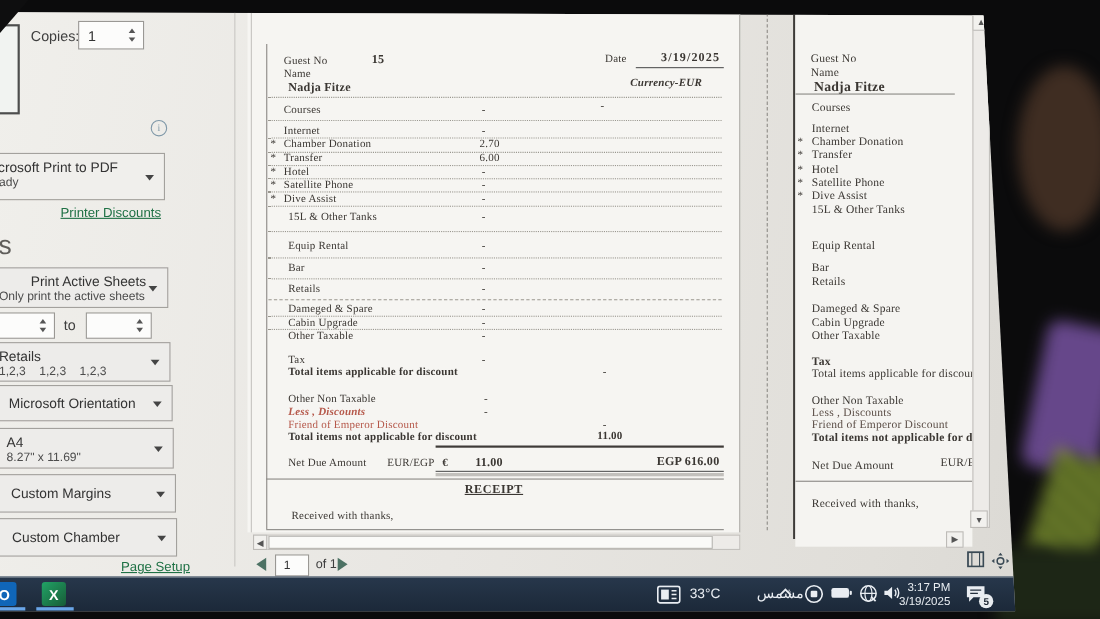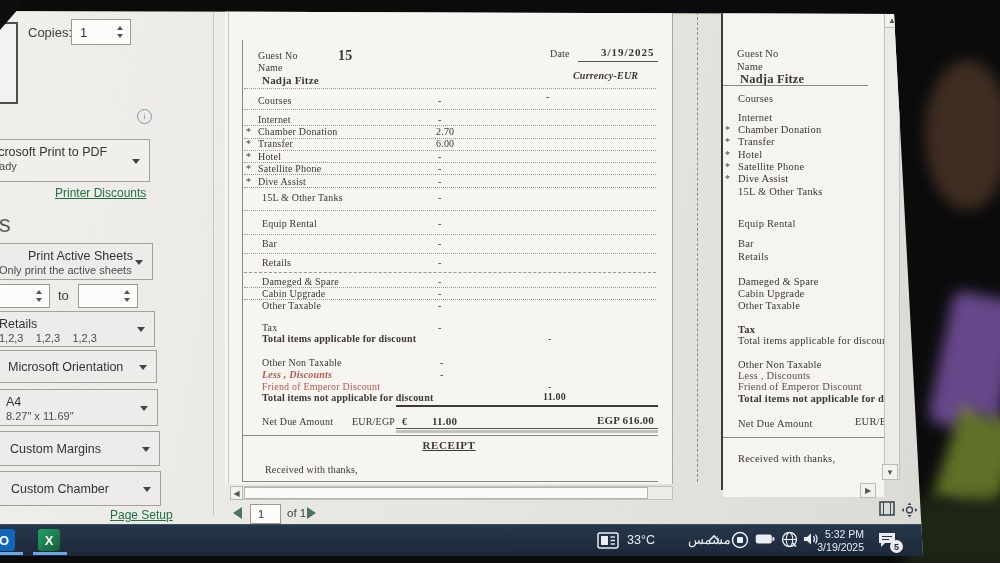--- a/index.html
+++ b/index.html
@@ -124,21 +124,21 @@
 
     <div class="abs" style="left:213px;top:10px;width:1px;height:505px;background:#c9c7c3;"></div>
 
     <div class="abs" style="left:225px;top:10px;width:448px;height:474px;background:#f6f5f2;"></div>
     <div class="abs" style="left:228px;top:10px;width:1px;height:474px;background:#c6c4c0;"></div>
     <div class="abs" style="left:242px;top:40px;width:1px;height:441px;background:#8a8884;"></div>
     <div class="abs" style="left:242px;top:481px;width:416px;height:1px;background:#8a8884;"></div>
 
     <div class="doc">
       <span class="row-label" style="left:258px;top:50px;">Guest No</span>
-      <span class="row-label b" style="left:338px;top:48px;font-size:14px;">15</span>
+      <span class="row-label b" style="left:338px;top:48px;font-size:11px;">15</span>
       <span class="row-label" style="left:550px;top:48px;">Date</span>
       <span class="row-label b" style="left:601px;top:46px;font-size:11px;letter-spacing:1px;">3/19/2025</span>
       <div class="abs" style="left:578px;top:61px;width:80px;height:1px;background:#555;"></div>
 
       <span class="row-label" style="left:258px;top:62px;">Name</span>
       <span class="row-label b" style="left:262px;top:74px;font-size:11px;">Nadja Fitze</span>
       <span class="row-label b" style="left:573px;top:70px;font-style:italic;">Currency-EUR</span>
       <div class="dotline" style="left:244px;top:88px;width:412px;"></div>
 
       <span class="row-label" style="left:258px;top:95px;">Courses</span>
@@ -350,21 +350,21 @@
           </svg>
       </div>
       <div class="tb-ico" style="left:803px;top:6px;">
         <svg width="18" height="16" viewBox="0 0 18 16">
             <path d="M1 6 H4 L8 2.5 V13.5 L4 10 H1 Z" fill="#e9edf2"></path>
             <path d="M10.5 5 Q12.5 8 10.5 11 M12.5 3.5 Q15.5 8 12.5 12.5" fill="none" stroke="#e9edf2" stroke-width="1.3"></path>
           </svg>
       </div>
 
       <div class="abs" style="left:812px;top:3px;width:52px;text-align:right;">
-        <div class="tb-text" style="font-size:10.5px;line-height:13px;">5:32 PM</div>
+        <div class="tb-text" style="font-size:10.5px;line-height:13px;">3:17 PM</div>
         <div class="tb-text" style="font-size:10.5px;line-height:13px;">3/19/2025</div>
       </div>
 
       <div class="tb-ico" style="left:877px;top:6px;">
         <svg width="20" height="18" viewBox="0 0 20 18">
             <path d="M2 2 H18 V12 H8 L4 16 V12 H2 Z" fill="#e9edf2"></path>
             <line x1="5" y1="5.5" x2="15" y2="5.5" stroke="#25313f" stroke-width="1.2"></line>
             <line x1="5" y1="8.5" x2="12" y2="8.5" stroke="#25313f" stroke-width="1.2"></line>
           </svg>
         <div class="badge5" style="left:13px;top:9px;">5</div>

